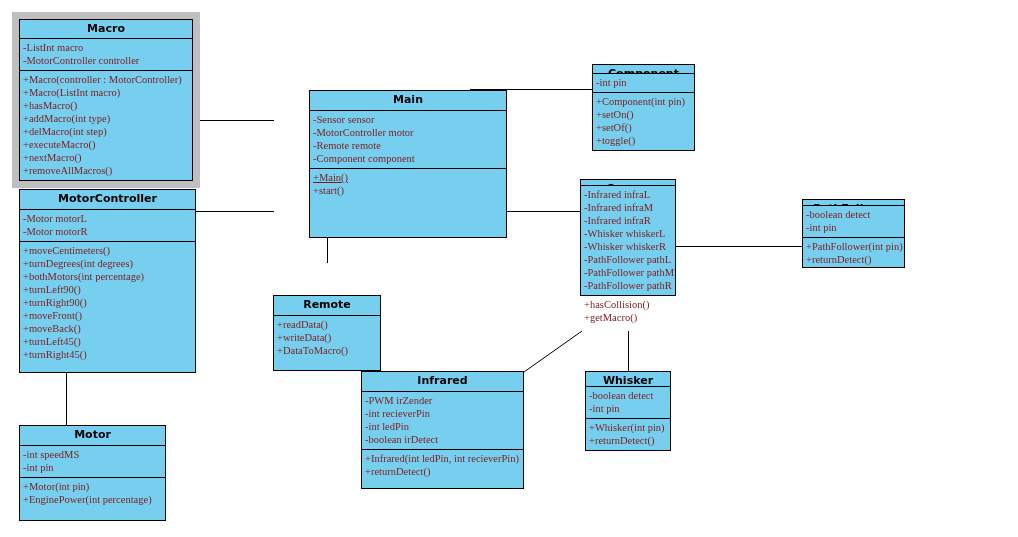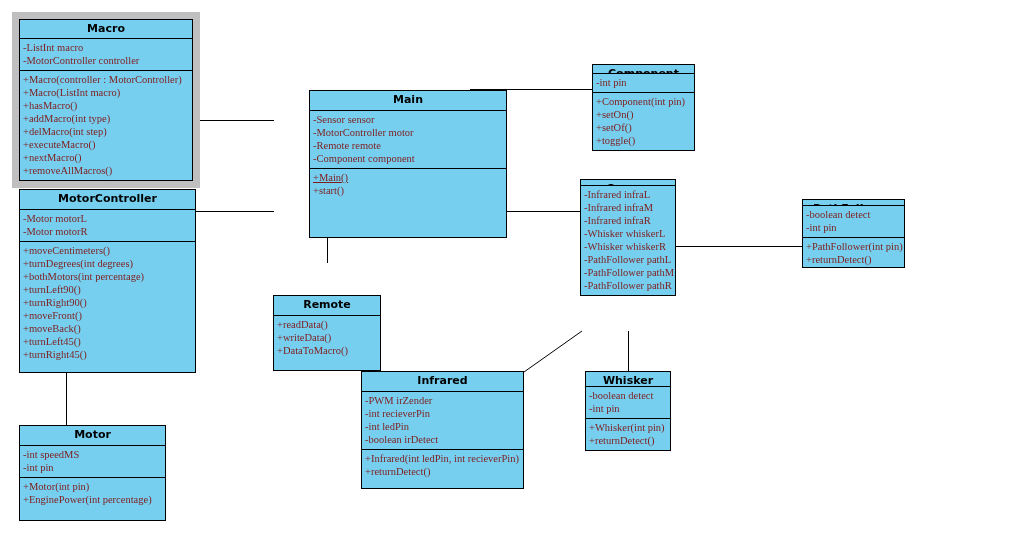--- a/index.html
+++ b/index.html
@@ -213,20 +213,24 @@
       <div class="cls-compartment">
         <div class="member">-Infrared infraL</div>
         <div class="member">-Infrared infraM</div>
         <div class="member">-Infrared infraR</div>
         <div class="member">-Whisker whiskerL</div>
         <div class="member">-Whisker whiskerR</div>
         <div class="member">-PathFollower pathL</div>
         <div class="member">-PathFollower pathM</div>
         <div class="member">-PathFollower pathR</div>
       </div>
+      <div class="cls-compartment grow">
+        <div class="member">+hasCollision()</div>
+        <div class="member">+getMacro()</div>
+      </div>
     </div>
   </div>
 
   <div class="uml-class" style="left:802px; top:199px; width:103px; height:69px;">
     <div class="inner">
       <div class="cls-title">PathFollower</div>
       <div class="cls-compartment">
         <div class="member">-boolean detect</div>
         <div class="member">-int pin</div>
       </div>

